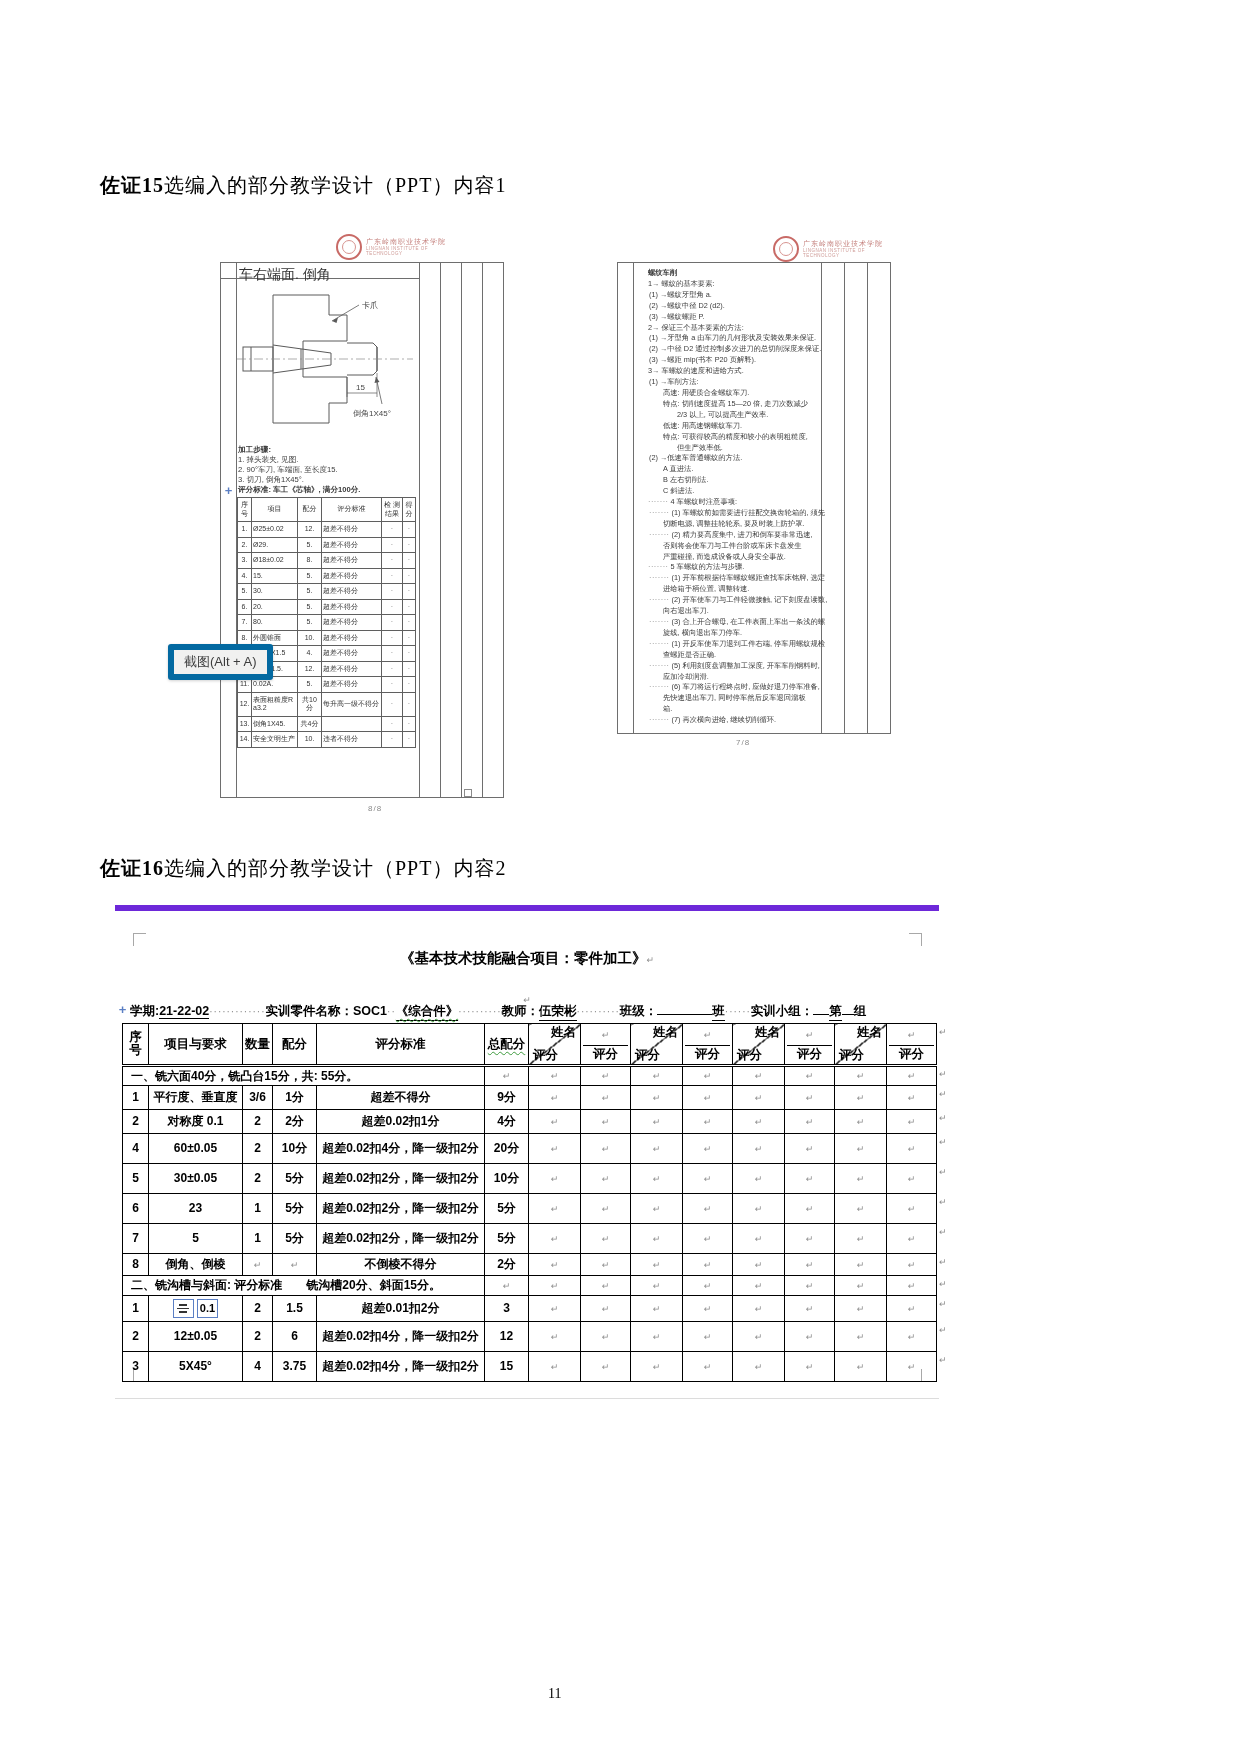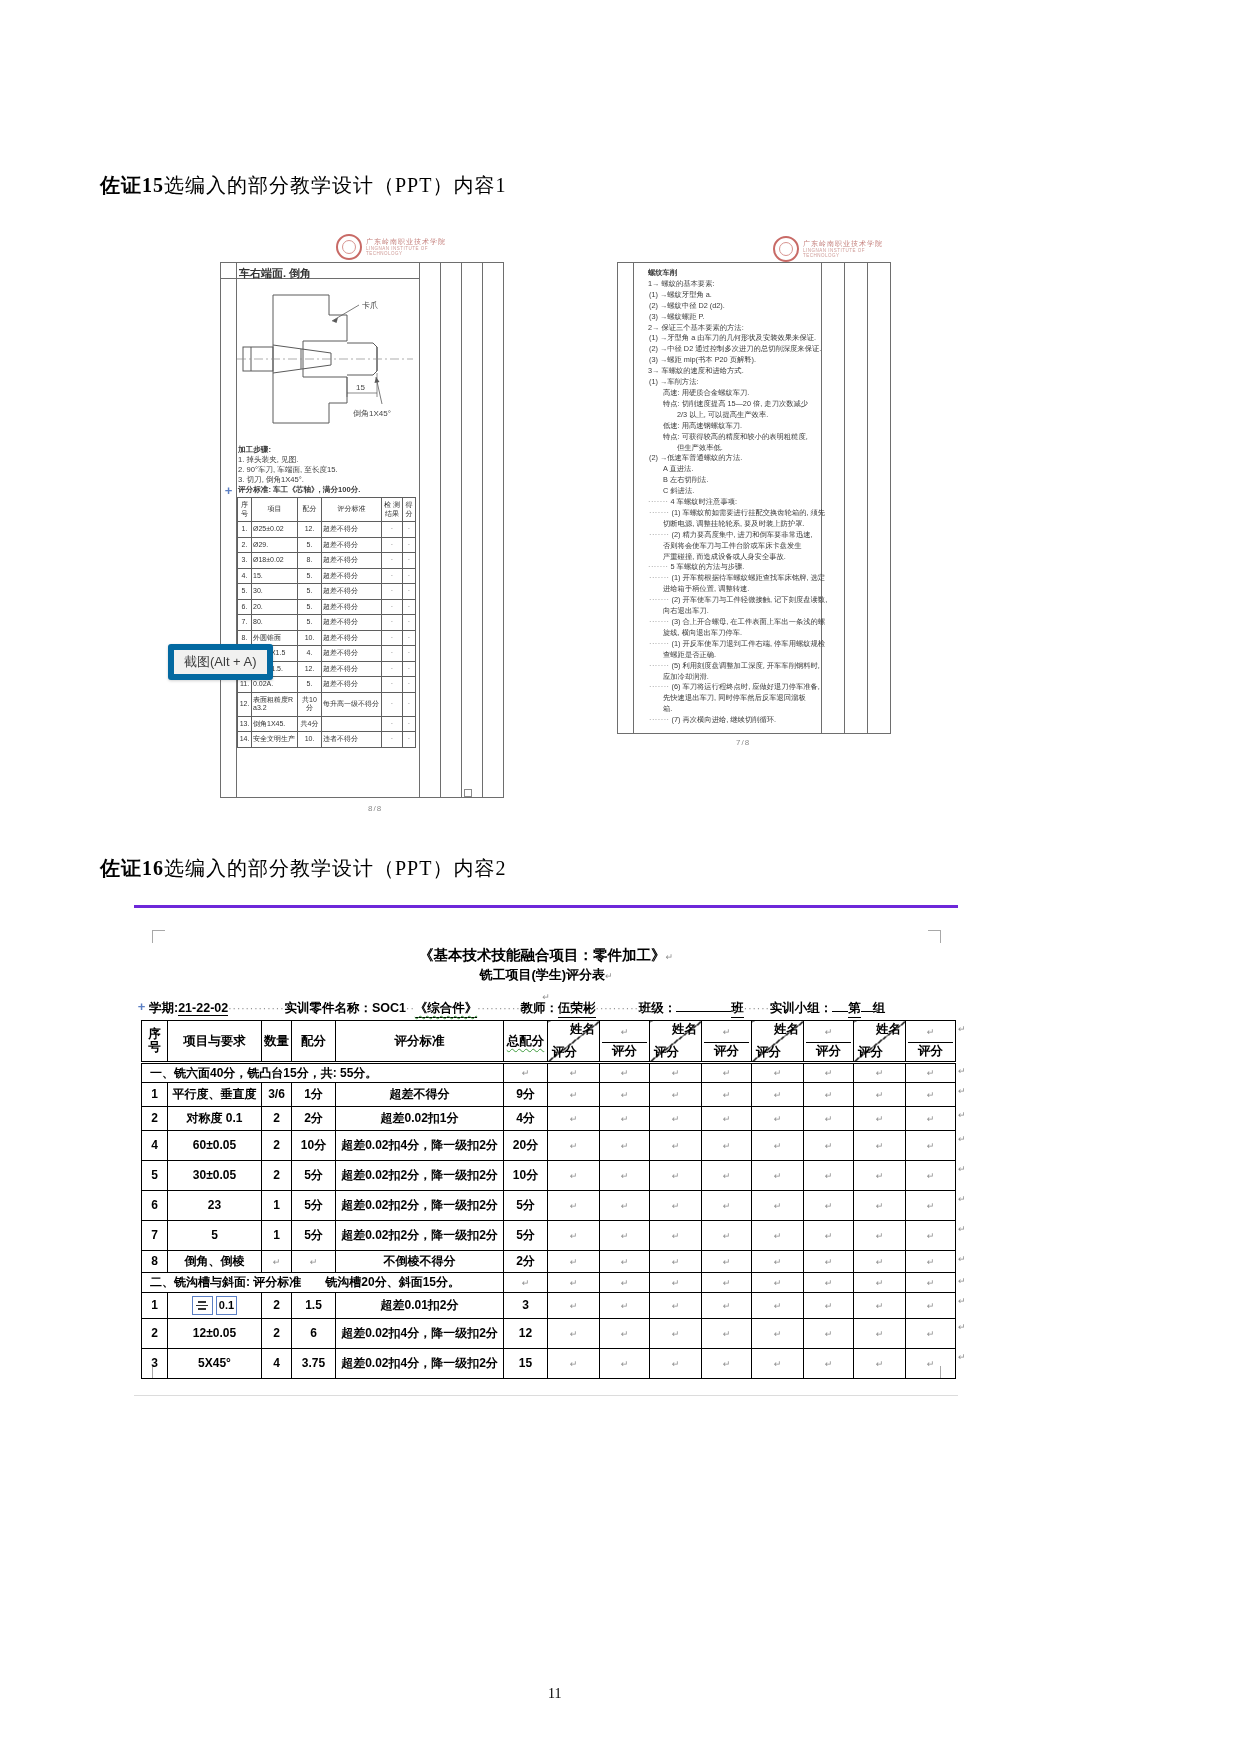--- a/index.html
+++ b/index.html
@@ -15,21 +15,21 @@
   .slide{position:absolute;background:#fff;}
   .logo{position:absolute;display:flex;align-items:center;gap:4px;}
   .seal{width:22px;height:22px;border-radius:50%;border:2px solid #c86a66;position:relative;flex:0 0 auto;}
   .seal::after{content:"";position:absolute;inset:4px;border-radius:50%;border:1px solid #d79490;}
   .logo-txt{display:flex;flex-direction:column;line-height:1.15;}
   .logo-cn{font-size:7px;color:#c47f7b;letter-spacing:1px;white-space:nowrap;}
   .logo-en{font-size:4.5px;color:#cf9b97;letter-spacing:.5px;white-space:nowrap;}
   .frame{position:absolute;border:1px solid #6e6e6e;background:#fff;}
   .vl{position:absolute;top:0;bottom:0;width:0;border-left:1px solid #6e6e6e;}
   .hl{position:absolute;height:0;border-top:1px solid #6e6e6e;}
-  .s-title{position:absolute;font-size:11px;font-weight:bold;color:#333;white-space:nowrap;}
+  .s-title{position:absolute;font-size:14px;font-weight:normal;color:#333;white-space:nowrap;}
   .s-text{position:absolute;font-size:7.6px;color:#3a3a3a;line-height:10px;white-space:nowrap;}
   .s-text .bold,.bold{font-weight:bold;}
   .s1-draw{position:absolute;}
   .s1-draw text{font-size:8px;fill:#474747;}
   table.s1t{border-collapse:collapse;position:absolute;table-layout:fixed;background:#fff;}
   table.s1t th,table.s1t td{border:1px solid #5f5f5f;font-size:7px;line-height:8.5px;
      color:#333;padding:3px 1px;vertical-align:middle;text-align:left;word-break:break-all;}
   table.s1t th{text-align:center;font-weight:normal;}
   table.s1t td:nth-child(1),table.s1t td:nth-child(3){text-align:center;}
   .dotmk{color:#8f8f8f;font-size:7px;display:block;text-align:center;}
@@ -41,22 +41,22 @@
   
   .tooltip{position:absolute;background:#f1f1f0;border:6px solid #0369a1;border-radius:3px;
     box-shadow:0 1px 3px rgba(0,0,0,.18);font-size:13px;color:#3c3c3c;
     padding:3px 10px;white-space:nowrap;}
 
   .resize-square{position:absolute;width:6px;height:6px;border:1px solid #8a8a8a;background:#fff;}
   .plus-handle{position:absolute;width:11px;height:11px;color:#5b7fc4;font-size:13px;
     line-height:11px;text-align:center;font-weight:bold;}
 
   
-  .form{position:absolute;background:#fff;border-top:3px solid #6d28d9;
-    border-bottom:1px solid #dcdcdc;font-weight:bold;margin-left:19px;}
+  .form{position:absolute;background:#fff;border-top:6px solid #6d28d9;
+    border-bottom:1px solid #dcdcdc;font-weight:bold;}
   .form-title{position:absolute;left:0;right:0;text-align:center;font-weight:bold;white-space:nowrap;}
   .ft1{font-size:14.5px;} .ft2{font-size:13px;}
   .cmk{color:#8f8f8f;font-size:9px;font-weight:normal;}
   .center-mark{position:absolute;left:0;right:0;text-align:center;}
   .corner{position:absolute;width:12px;height:12px;border:0 solid #a8a8a8;}
   .c-tl{border-top-width:1px;border-left-width:1px;}
   .c-tr{border-top-width:1px;border-right-width:1px;}
   .c-bl{border-bottom-width:1px;border-left-width:1px;}
   .c-br{border-bottom-width:1px;border-right-width:1px;}
 
@@ -411,21 +411,20 @@
   <span class="lbl">佐证16</span><span>选编入的部分教学设计（PPT）内容2</span>
 </div>
 
 <div class="form" style="left:115px;top:905px;width:824px;height:487px;">
   <span class="corner c-tl" style="left:18px;top:22px;"></span>
   <span class="corner c-tr" style="left:794px;top:22px;"></span>
   <span class="corner c-bl" style="left:18px;top:458px;"></span>
   <span class="corner c-br" style="left:794px;top:458px;"></span>
 
   <div class="form-title ft1" style="top:38px;"><span>《基本技术技能融合项目：零件加工》</span><span class="cmk">↵</span></div>
-  <div class="form-title ft2" style="top:58px;"><span>铣工项目(学生)评分表</span><span class="cmk">↵</span></div>
   <div class="center-mark" style="top:78px;"><span class="cmk">↵</span></div>
 
   <span class="plus-handle" style="left:2px;top:93px;">+</span>
   <div class="meta" style="left:15px;top:92px;"><span>学期:</span><span class="u ">21-22-02</span><span class="dots ">·············</span><span>实训零件名称：SOC1</span><span class="dots ">··</span><span class="u gw">《综合件》</span><span class="dots ">··········</span><span>教师：</span><span class="u ">伍荣彬</span><span class="dots ">··········</span><span>班级：</span><span class="u " style="width: 55px; display: inline-block;"></span><span class="u ">班</span><span class="dots ">······</span><span>实训小组：</span><span class="u " style="width: 16px; display: inline-block;"></span><span class="u ">第</span><span class="u " style="width: 12px; display: inline-block;"></span><span>组</span></div>
 
   <table class="ft" style="left:7px;top:112px;width:828px;">
     <colgroup>
       <col style="width:26px">
         <col style="width:94px">
         <col style="width:30px">

